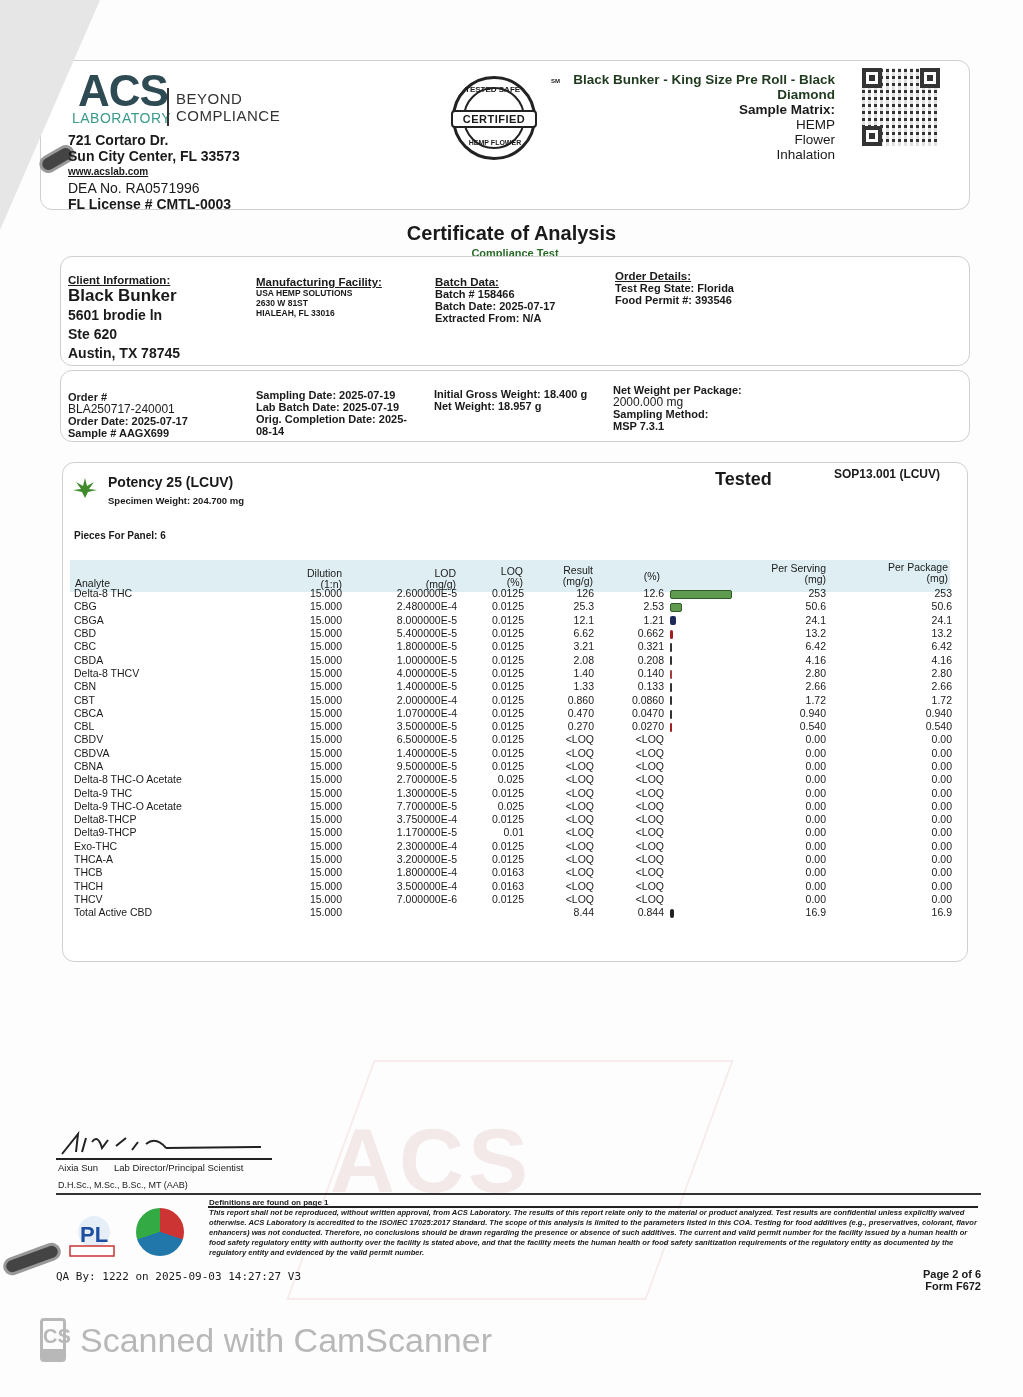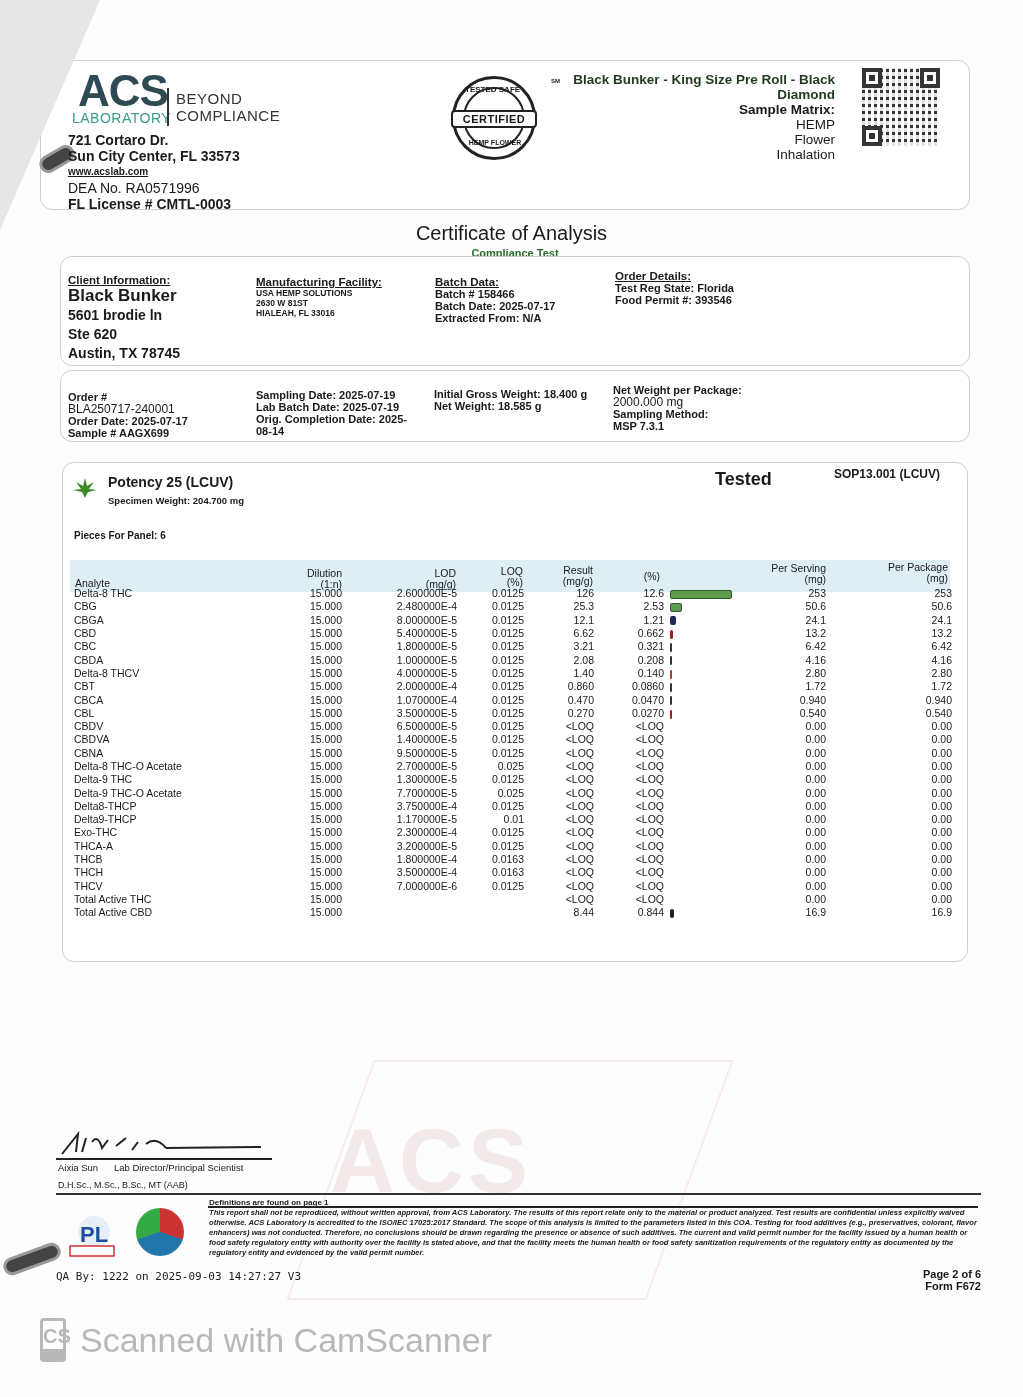--- a/index.html
+++ b/index.html
@@ -42,21 +42,21 @@
   .product .lbl { font-weight: bold; }
   .qr { position: absolute; left: 862px; top: 68px; width: 78px; height: 78px;
         background:
           repeating-linear-gradient(90deg, #111 0 3px, #fff 3px 6px),
           #fff; opacity: 0.85; }
   .qr::before { content:""; position:absolute; inset:0;
         background: repeating-linear-gradient(0deg, rgba(255,255,255,0.85) 0 4px, transparent 4px 7px); }
   .qr-c { position: absolute; width: 20px; height: 20px; border: 4px solid #111; background: #fff; }
   .qr-c::after { content:""; position:absolute; left:3px; top:3px; width:6px; height:6px; background:#111; }
 
-  .coa-title { position: absolute; left: 0; width: 1023px; top: 222px; text-align: center; font-size: 20px; font-weight: normal; }
+  .coa-title { position: absolute; left: 0; width: 1023px; top: 222px; text-align: center; font-size: 20px; font-weight: bold; }
   .coa-sub { position: absolute; left: 0; width: 1030px; top: 247px; text-align: center; font-size: 11px; font-weight: bold; color: #2a6a2a; }
 
   .info { position: absolute; font-size: 11px; line-height: 12px; font-weight: bold; }
   .info .u { text-decoration: underline; font-size: 11.5px; }
   .info .big { font-size: 17px; line-height: 20px; }
   .info .med { font-size: 14px; line-height: 19px; }
   .info .tiny { font-size: 8.5px; line-height: 10px; }
   .info .norm { font-weight: normal; font-size: 12px; }
 
   
@@ -188,21 +188,21 @@
     <div>Sample #  AAGX699</div>
   </div>
   <div class="info" style="left:256px; top:389px;">
     <div>Sampling Date:  2025-07-19</div>
     <div>Lab Batch Date:  2025-07-19</div>
     <div>Orig. Completion Date:  2025-</div>
     <div>08-14</div>
   </div>
   <div class="info" style="left:434px; top:388px;">
     <div>Initial Gross Weight: 18.400 g</div>
-    <div>Net Weight:  18.585 g</div>
+    <div>Net Weight:  18.957 g</div>
   </div>
   <div class="info" style="left:613px; top:384px;">
     <div>Net Weight per Package:</div>
     <div class="norm">2000.000 mg</div>
     <div>Sampling Method:</div>
     <div>MSP 7.3.1</div>
   </div>
 
   <div class="box" style="left:62px; top:462px; width:906px; height:500px;"></div>
   <svg class="leaf" viewBox="0 0 26 24">
@@ -315,20 +315,31 @@
           <td class="c-dil">15.000</td>
           <td class="c-lod">4.000000E-5</td>
           <td class="c-loq">0.0125</td>
           <td class="c-res">1.40</td>
           <td class="c-pct">0.140</td>
           <td class="c-bar"><span class="bar" style="width: 2px; background: rgb(160, 64, 64);"></span></td>
           <td class="c-ps">2.80</td>
           <td class="c-pp">2.80</td>
         </tr>
         <tr>
+          <td class="c-an">CBN</td>
+          <td class="c-dil">15.000</td>
+          <td class="c-lod">1.400000E-5</td>
+          <td class="c-loq">0.0125</td>
+          <td class="c-res">1.33</td>
+          <td class="c-pct">0.133</td>
+          <td class="c-bar"><span class="bar" style="width: 2px; background: rgb(51, 51, 51);"></span></td>
+          <td class="c-ps">2.66</td>
+          <td class="c-pp">2.66</td>
+        </tr>
+        <tr>
           <td class="c-an">CBT</td>
           <td class="c-dil">15.000</td>
           <td class="c-lod">2.000000E-4</td>
           <td class="c-loq">0.0125</td>
           <td class="c-res">0.860</td>
           <td class="c-pct">0.0860</td>
           <td class="c-bar"><span class="bar" style="width: 2px; background: rgb(51, 51, 51);"></span></td>
           <td class="c-ps">1.72</td>
           <td class="c-pp">1.72</td>
         </tr>
@@ -484,31 +495,20 @@
           <td class="c-pct">&lt;LOQ</td>
           <td class="c-bar"></td>
           <td class="c-ps">0.00</td>
           <td class="c-pp">0.00</td>
         </tr>
         <tr>
           <td class="c-an">THCV</td>
           <td class="c-dil">15.000</td>
           <td class="c-lod">7.000000E-6</td>
           <td class="c-loq">0.0125</td>
-          <td class="c-res">&lt;LOQ</td>
-          <td class="c-pct">&lt;LOQ</td>
-          <td class="c-bar"></td>
-          <td class="c-ps">0.00</td>
-          <td class="c-pp">0.00</td>
-        </tr>
-        <tr>
-          <td class="c-an">Total Active THC</td>
-          <td class="c-dil">15.000</td>
-          <td class="c-lod"></td>
-          <td class="c-loq"></td>
           <td class="c-res">&lt;LOQ</td>
           <td class="c-pct">&lt;LOQ</td>
           <td class="c-bar"></td>
           <td class="c-ps">0.00</td>
           <td class="c-pp">0.00</td>
         </tr>
         <tr>
           <td class="c-an">Total Active CBD</td>
           <td class="c-dil">15.000</td>
           <td class="c-lod"></td>

